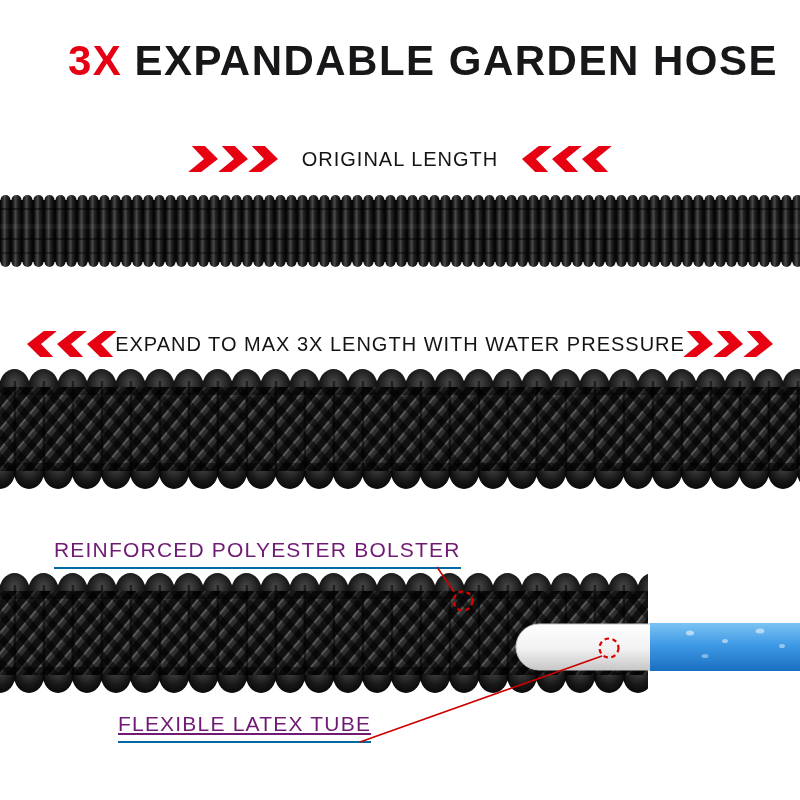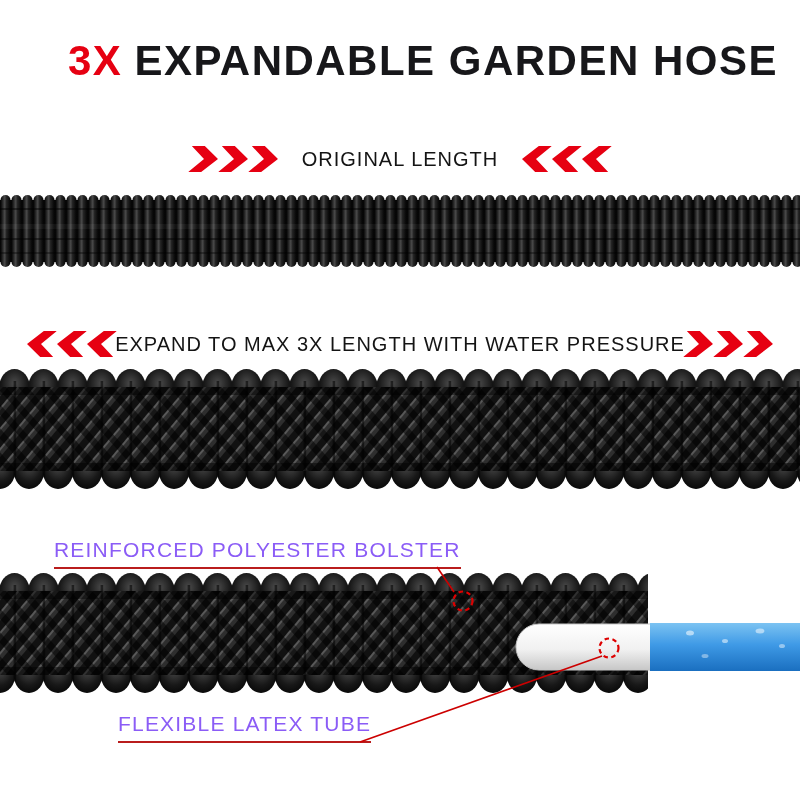--- a/index.html
+++ b/index.html
@@ -28,26 +28,26 @@
   }
   .chevrons { display:flex; align-items:center; gap:2px; }
   .chev { display:block; transform:skewX(-8deg); }
 
   .hose { position:absolute; left:0; display:block; }
   .hose-original { top:194px; }
   .hose-expanded { top:367px; }
   .hose-cutaway  { top:571px; }
 
   .callout {
-    position:absolute; font-size:21px; font-weight:400; color:#8b5cf6;
+    position:absolute; font-size:21px; font-weight:400; color:#701a75;
     letter-spacing:1.2px; white-space:nowrap;
-    border-bottom:2px solid #b91c1c; padding-bottom:5px;
+    border-bottom:2px solid #0369a1; padding-bottom:5px;
   }
   .callout-bolster { left:54px; top:538px; }
-  .callout-latex   { left:118px; top:712px; }
+  .callout-latex   { left:118px; top:712px;text-decoration:underline; }
 
   .overlay { position:absolute; left:0; top:0; pointer-events:none; }
 </style>
 </head>
 <body>
 
 <div class="stage">
 
   <h1 class="title">
     <span class="title-red">3X</span><span class="title-main">EXPANDABLE GARDEN HOSE</span>

